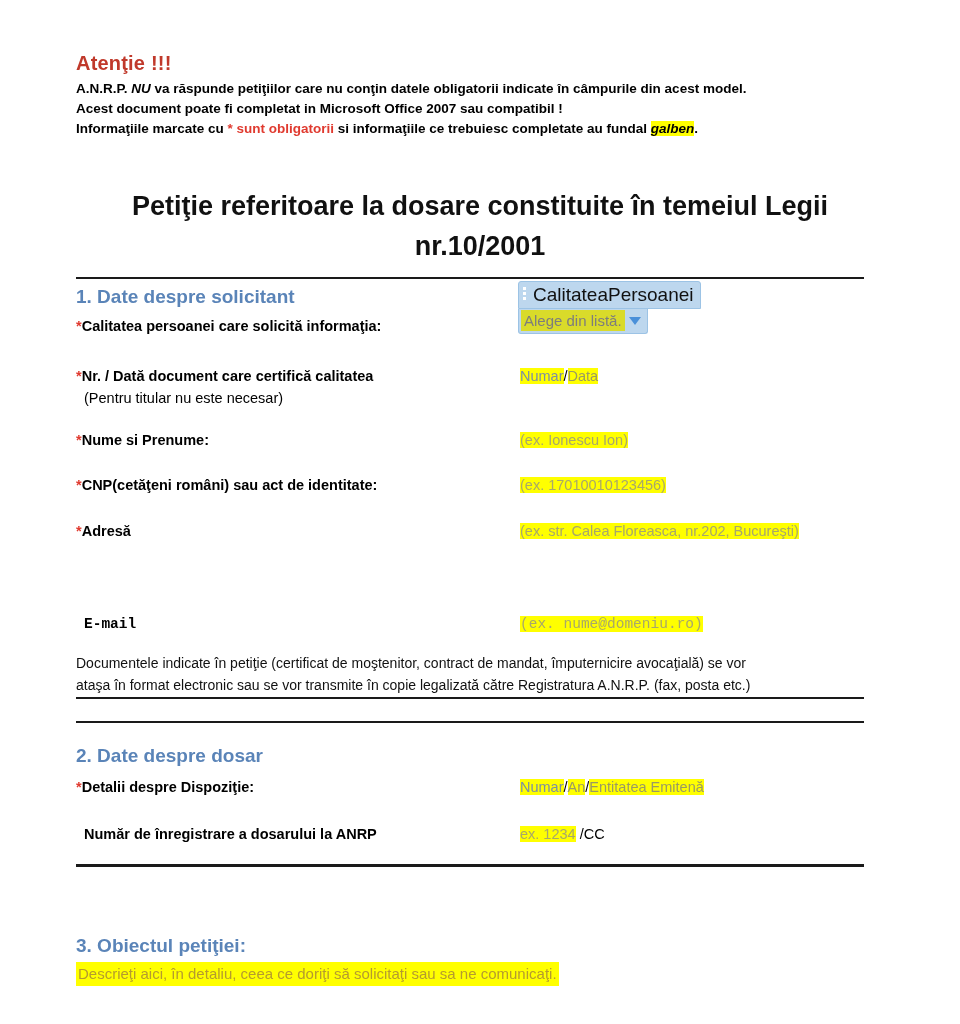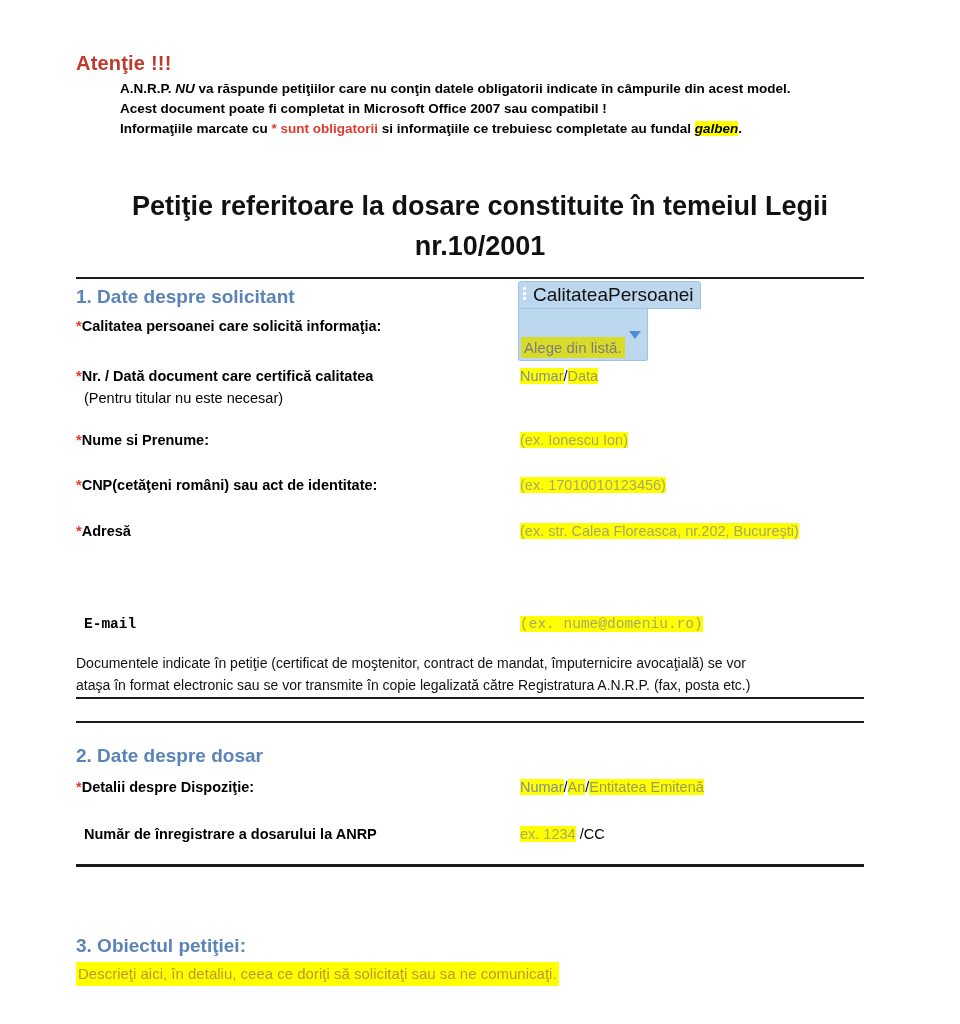--- a/index.html
+++ b/index.html
@@ -37,21 +37,20 @@
     font-size: 20px;
     letter-spacing: .2px;
     margin-bottom: 4px;
   }
   .warn-line {
     font-weight: bold;
     font-size: 13.5px;
     line-height: 20px;
     color: #000;
     white-space: nowrap;
-    margin-left: 44px;
   }
   .warn-line .ital { font-style: italic; }
   .red { color: #E03A2F; }
   .hl { background: #FFFF00; font-style: italic; }
 
   
   .doc-title {
     position: absolute;
     left: 80px;
     top: 186px;
@@ -175,21 +174,20 @@
     vertical-align: top;
   }
   .cc-text {
     display: inline-block;
     background: #D9DB2A;
     color: #7D7D7D;
     font-size: 15px;
     line-height: 21px;
     padding: 0 3px;
     vertical-align: middle;
-    margin-top: 27px;
   }
   .cc-arrow-btn {
     display: inline-block;
     width: 20px;
     height: 21px;
     vertical-align: middle;
     position: relative;
     background: #BDD7EE;
   }
   .cc-arrow-btn::after {

